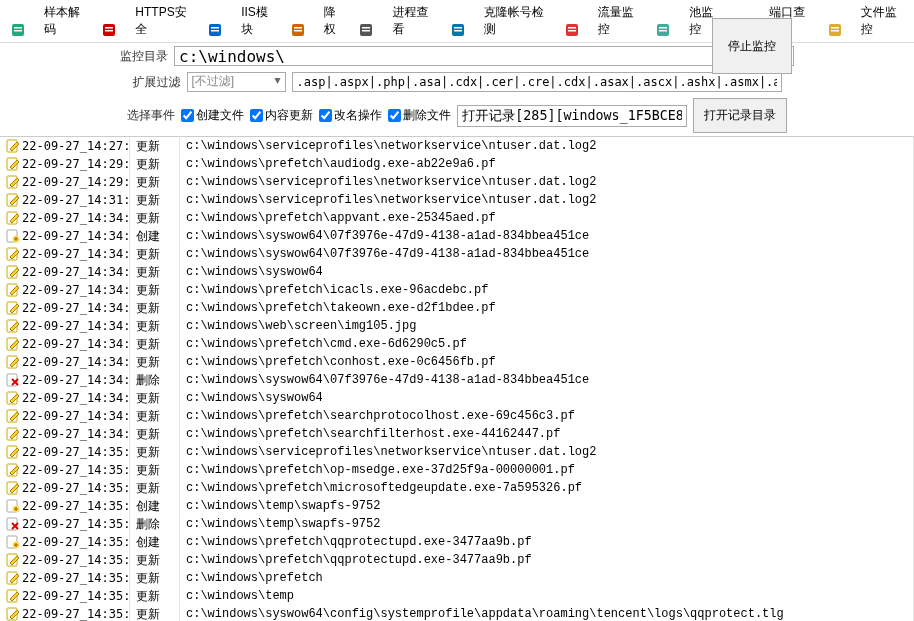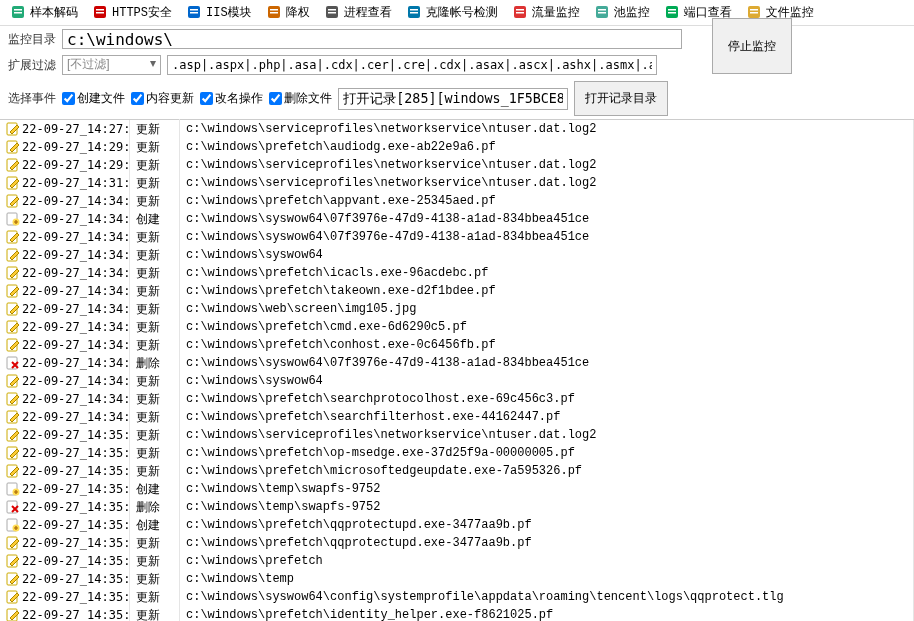--- a/index.html
+++ b/index.html
@@ -13,32 +13,32 @@
   }
   .toolbar {
     display: flex;
     align-items: center;
     padding: 2px 4px;
     border-bottom: 1px solid #ddd;
     gap: 2px;
   }
   .tb-item {
     display: flex;
-    align-items: flex-start;
+    align-items: flex-end;
     padding: 2px 6px;
-    gap: 4px;
+    gap: 18px;
     cursor: pointer;
-    font-family: Liberation Mono, monospace;
   }
   .tb-icon { width: 16px; height: 16px; display:inline-flex; align-items:center; justify-content:center; }
   .row {
     display: flex;
     align-items: center;
     padding: 3px 8px;
     gap: 6px;
+    justify-content: center;
   }
   .label { color: #333; }
   .dir-input {
     font-family: Consolas, monospace;
     font-size: 16px;
     border: 1px solid #aaa;
     padding: 2px 4px;
     height: 20px;
     width: 620px;
   }
@@ -506,21 +506,21 @@
         <div class="td col-time">
           <span class="row-icon">
             <svg width="14" height="14" viewBox="0 0 14 14">
               <rect x="1" y="1" width="10" height="12" rx="1" fill="#fff" stroke="#ca0"></rect>
               <path d="M4 10 L11 3 L13 5 L6 12 Z" fill="#fc3" stroke="#a80"></path>
             </svg>
           </span>
           <span>22-09-27_14:35:39</span>
         </div>
         <div class="td col-event">更新</div>
-        <div class="td col-content">c:\windows\prefetch\op-msedge.exe-37d25f9a-00000005.pf</div>
+        <div class="td col-content">c:\windows\prefetch\op-msedge.exe-37d25f9a-00000001.pf</div>
       </div>
       <div class="tr">
         <div class="td col-time">
           <span class="row-icon">
             <svg width="14" height="14" viewBox="0 0 14 14">
               <rect x="1" y="1" width="10" height="12" rx="1" fill="#fff" stroke="#ca0"></rect>
               <path d="M4 10 L11 3 L13 5 L6 12 Z" fill="#fc3" stroke="#a80"></path>
             </svg>
           </span>
           <span>22-09-27_14:35:39</span>

